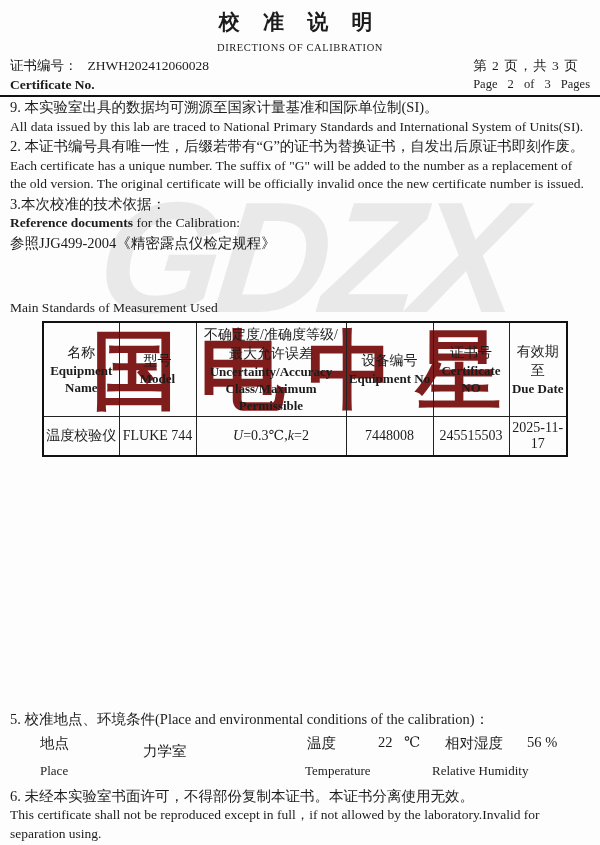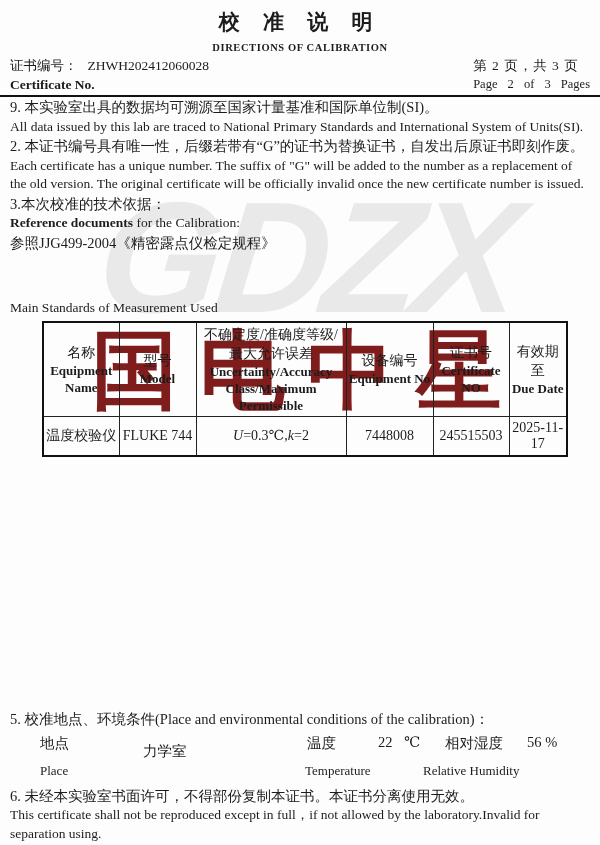--- a/index.html
+++ b/index.html
@@ -39,21 +39,21 @@
   .content { position:relative; z-index:1; padding:6px 10px 0 10px; }
   .title {
     text-align:center;
     font-size:21px; line-height:33px;
     font-weight:bold;
     letter-spacing:9px;
   }
   .subtitle {
     text-align:center;
     font-size:10.5px; line-height:14px;
-    font-weight:bold;
+    font-weight:normal;
     letter-spacing:0.6px;
     margin-top:2px;
   }
   .cert-row {
     display:flex; justify-content:space-between; align-items:flex-start;
     margin-top:1px;
   }
   .cert-line1 { font-size:13.5px; line-height:19px; }
   .cert-line1 .cert-val { margin-left:10px; font-family:"Liberation Serif",serif; }
   .cert-line2 { font-size:13.5px; line-height:19px; font-weight:bold; }
@@ -93,21 +93,21 @@
   .env .en-lbl { font-size:13px; }
   .pos-place-cn  { left:30px;  top:4px;  }
   .pos-place-val { left:133px; top:12px; }
   .pos-place-en  { left:30px;  top:33px; }
   .pos-temp-cn   { left:297px; top:4px;  }
   .pos-temp-val  { left:368px; top:4px;  }
   .pos-temp-unit { left:394px; top:4px;  }
   .pos-temp-en   { left:295px; top:33px; }
   .pos-hum-cn    { left:435px; top:4px;  }
   .pos-hum-val   { left:517px; top:4px;  }
-  .pos-hum-en    { left:413px; top:33px; }
+  .pos-hum-en    { left:422px; top:33px; }
 </style>
 </head>
 <body>
 
 <div class="page">
 
   <div class="watermark">
     <div class="wm-latin">GDZX</div>
     <div class="wm-cn">国电中星</div>
   </div>

